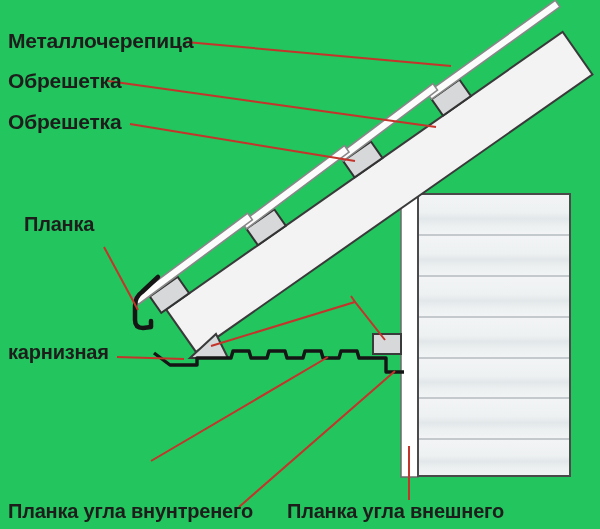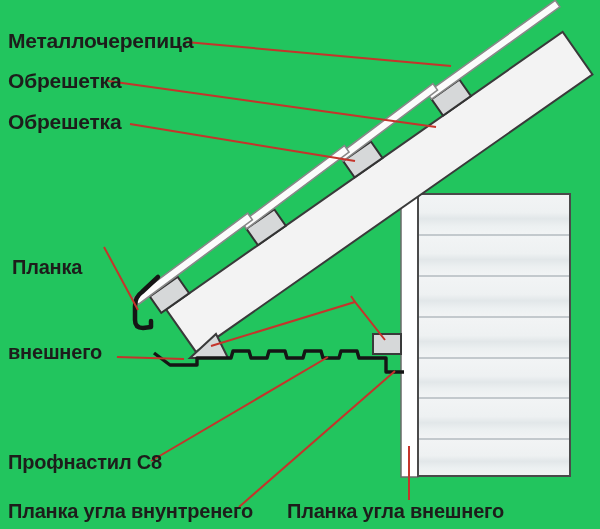--- a/index.html
+++ b/index.html
@@ -95,28 +95,27 @@
       <line x1="409" y1="446" x2="409" y2="500" stroke="#c5342b"></line>
     </g>
   </svg>
 
   <div class="lbl big" style="left:8px;top:30px;">Металлочерепица</div>
 
   <div class="lbl big" style="left:8px;top:70px;">Обрешетка</div>
 
   <div class="lbl big" style="left:8px;top:111px;">Обрешетка</div>
 
-  <div class="lbl" style="left:12px;top:214px;margin-top:43px;">
+  <div class="lbl" style="left:24px;top:214px;">
     <span>Планка</span>
   </div>
 
 
   <div class="lbl" style="left:8px;top:342px;">
-    <span>внешнего</span>
+    <span>карнизная</span>
   </div>
 
-  <div class="lbl" style="left:8px;top:452px;">Профнастил С8</div>
 
   <div class="lbl" style="left:287px;top:501px;">Планка угла внешнего</div>
 
   <div class="lbl" style="left:8px;top:501px;">Планка угла внунтренего</div>
 
 </div>
 
 </body></html>

